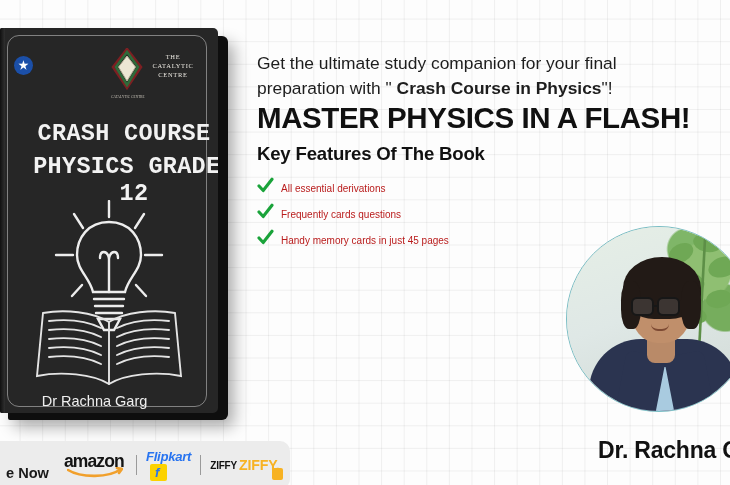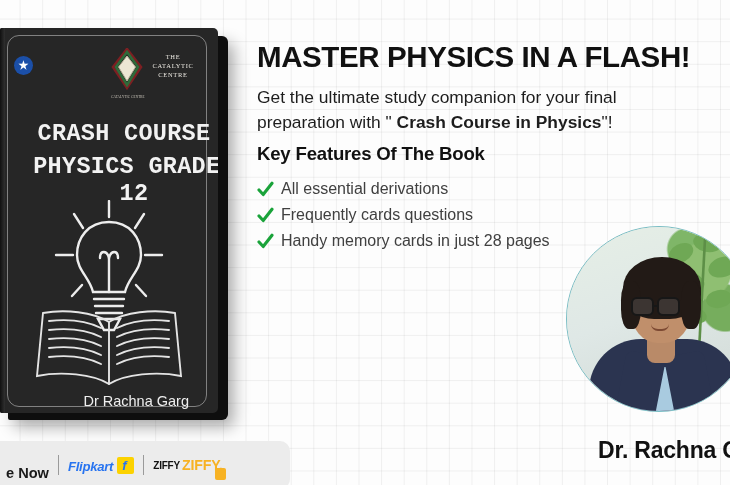--- a/index.html
+++ b/index.html
@@ -84,21 +84,21 @@
     font-family:Liberation Mono, monospace;
     letter-spacing:0.3px;
   }
   #cover-title-1{ top:92px; font-size:23.5px; }
   #cover-title-2{ top:125px; font-size:23.5px;padding-left:20px; }
   #bulb{
     position:absolute; left:50px; top:172px; width:118px; height:145px;
   }
   #cover-author{
     position:absolute; left:0; top:365px; width:189px;
-    text-align:right; color:#efefef; font-size:14.5px;
+    text-align:center; color:#efefef; font-size:14.5px;
     font-family:"Liberation Sans", sans-serif;
   }
 
   
   #content{
     position:absolute; left:257px; top:40px; width:470px;
   }
   #headline{
     font-size:29.5px; font-weight:bold; color:#111;
     letter-spacing:-0.4px; line-height:34px;
@@ -107,22 +107,22 @@
     margin-top:11px; font-size:17.4px; color:#1d1d1d;
     line-height:25px; width:452px;
   }
   #subhead b{ font-weight:bold; }
   #features-title{
     margin-top:8px; font-size:18.6px; font-weight:bold;
     color:#111; letter-spacing:-0.2px;
   }
   #feature-list{ margin-top:12px; list-style:none; }
   #feature-list li{
-    display:flex; align-items:center;
-    font-size:16px; color:#404040; line-height:24px;
+    display:flex; align-items:flex-start;
+    font-size:10px; color:#b91c1c; line-height:24px;
     margin-bottom:2px;
   }
   .check-icon{
     width:17px; height:17px; margin-right:7px; flex:0 0 17px;
     display:block;
   }
 
   
   #portrait{
     position:absolute; left:566px; top:226px;
@@ -219,21 +219,21 @@
     margin-left:15px; position:relative; width:63px; height:24px;
   }
   #amazon-logo .az-word{
     font-size:17.5px; font-weight:bold; color:#141414;
     letter-spacing:-0.9px; line-height:17px;
   }
   .divider-bar{
     width:1px; height:20px; background:#9a9a9a; margin:0 9px;
     flex:0 0 1px;
   }
-  #flipkart-logo{ display:flex; align-items:flex-end; }
+  #flipkart-logo{ display:flex; align-items:flex-start;flex-direction:column; }
   #flipkart-logo .fk-word{
     font-size:13.2px; font-weight:bold; font-style:italic;
     color:#2874f0; letter-spacing:-0.3px;
   }
   #flipkart-logo .fk-bag{
     width:17px; height:17px; margin-left:4px; position:relative;
     background:#fcd200; border-radius:2px;
   }
   #flipkart-logo .fk-bag span{
     position:absolute; left:5px; top:1px;
@@ -317,44 +317,44 @@
         <path d="M84 51 C98 44 118 42 136 44"></path>
         <path d="M84 60 C98 53 118 51 136 53"></path>
       </g>
     </svg>
 
     <div id="cover-author">Dr Rachna Garg</div>
   </div>
 </div>
 
 <div id="content">
+  <div id="subhead"><span>Get the ultimate study companion for your final preparation with " </span><b>Crash Course in Physics</b><span>"!</span></div>
+
   <div id="headline">MASTER PHYSICS IN A FLASH!</div>
-
-  <div id="subhead"><span>Get the ultimate study companion for your final preparation with " </span><b>Crash Course in Physics</b><span>"!</span></div>
 
   <div id="features-title">Key Features Of The Book</div>
 
   <ul id="feature-list">
     <li>
       <svg class="check-icon" viewBox="0 0 17 17">
         <path d="M2 9 L6.2 13.5 L15 2.2" fill="none" stroke="#1aa33a" stroke-width="3.1" stroke-linecap="round" stroke-linejoin="round"></path>
       </svg>
       <span>All essential derivations</span>
     </li>
     <li>
       <svg class="check-icon" viewBox="0 0 17 17">
         <path d="M2 9 L6.2 13.5 L15 2.2" fill="none" stroke="#1aa33a" stroke-width="3.1" stroke-linecap="round" stroke-linejoin="round"></path>
       </svg>
       <span>Frequently cards questions</span>
     </li>
     <li>
       <svg class="check-icon" viewBox="0 0 17 17">
         <path d="M2 9 L6.2 13.5 L15 2.2" fill="none" stroke="#1aa33a" stroke-width="3.1" stroke-linecap="round" stroke-linejoin="round"></path>
       </svg>
-      <span>Handy memory cards in just 28 pages</span>
+      <span>Handy memory cards in just 45 pages</span>
     </li>
   </ul>
 </div>
 
 <div id="portrait">
   <div class="ph-bg"></div>
   <svg class="ph-plant" viewBox="0 0 86 120">
     <g fill="#6fa855">
       <ellipse cx="20" cy="20" rx="13" ry="9" transform="rotate(-28 20 20)"></ellipse>
       <ellipse cx="46" cy="10" rx="14" ry="9" transform="rotate(12 46 10)"></ellipse>
@@ -378,20 +378,27 @@
   <div class="ph-glassR"></div>
   <div class="ph-bridge"></div>
   <div class="ph-smile"></div>
 </div>
 
 <div id="doctor-name">Dr. Rachna G</div>
 
 <div id="retailer-bar">
   <div id="cta-label">e Now</div>
 
+  <div id="amazon-logo">
+    <div class="az-word">amazon</div>
+    <svg style="position:absolute;left:3px;top:14px;width:56px;height:11px" viewBox="0 0 56 11">
+      <path d="M1 3 C14 11 42 11 54 2" fill="none" stroke="#f1a02c" stroke-width="2.6" stroke-linecap="round"></path>
+      <path d="M50 1 L55 2 L52 6" fill="none" stroke="#f1a02c" stroke-width="2.6" stroke-linecap="round" stroke-linejoin="round"></path>
+    </svg>
+  </div>
 
   <div class="divider-bar"></div>
 
   <div id="flipkart-logo">
     <div class="fk-word">Flipkart</div>
     <div class="fk-bag">
       <span>f</span>
     </div>
   </div>
 

